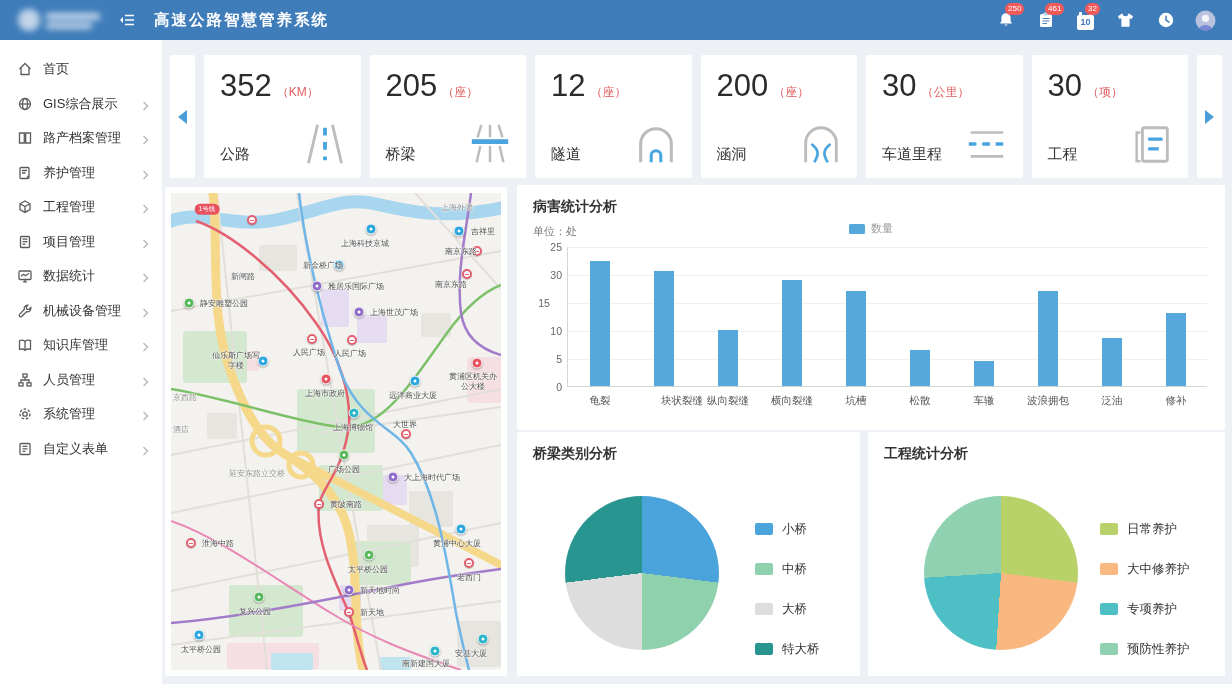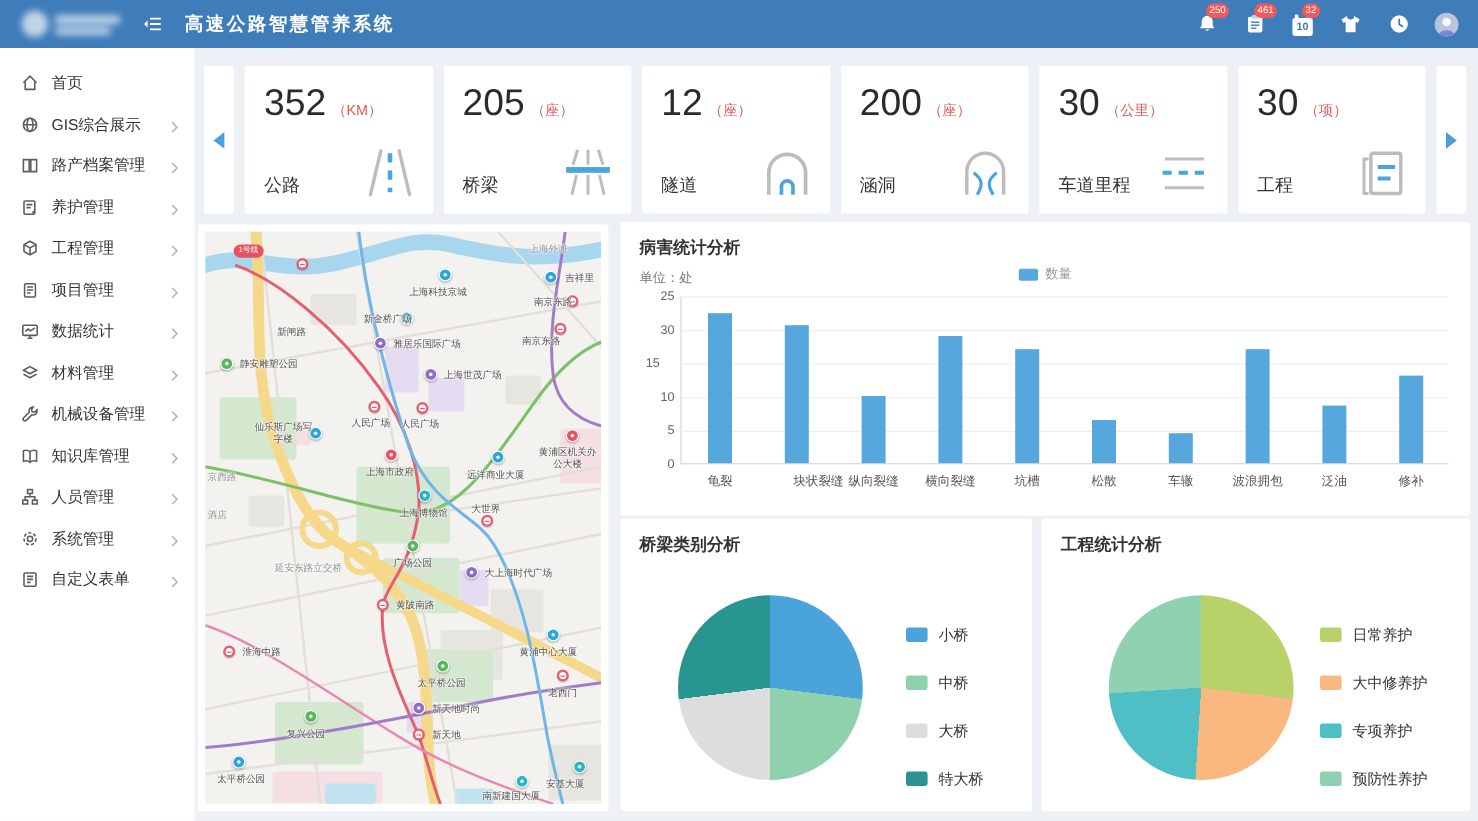--- a/index.html
+++ b/index.html
@@ -212,30 +212,20 @@
           <path d="M1.5 1l4 4-4 4" stroke="#b8b8b8" stroke-width="1.4" fill="none"></path>
         </svg></span>
     </div>
     <div class="side-item">
       <span class="sicon"><svg viewBox="0 0 16 16">
           <rect x="2" y="3" width="12" height="8.5" rx="1" stroke="#5c5c5c" stroke-width="1.3" fill="none"></rect>
           <path d="M4 8.2l2.5-2 2 1.5L12 5.2" stroke="#5c5c5c" stroke-width="1.3" fill="none"></path>
           <path d="M6 13.8h4M8 11.6v2" stroke="#5c5c5c" stroke-width="1.3" fill="none"></path>
         </svg></span>
       <span class="slabel">数据统计</span>
-      <span class="chev"><svg viewBox="0 0 8 10" width="8" height="10">
-          <path d="M1.5 1l4 4-4 4" stroke="#b8b8b8" stroke-width="1.4" fill="none"></path>
-        </svg></span>
-    </div>
-    <div class="side-item">
-      <span class="sicon"><svg viewBox="0 0 16 16">
-          <path d="M8 2.5l5.5 3-5.5 3-5.5-3z" stroke="#5c5c5c" stroke-width="1.3" fill="none"></path>
-          <path d="M2.5 8.8l5.5 3 5.5-3" stroke="#5c5c5c" stroke-width="1.3" fill="none"></path>
-        </svg></span>
-      <span class="slabel">材料管理</span>
       <span class="chev"><svg viewBox="0 0 8 10" width="8" height="10">
           <path d="M1.5 1l4 4-4 4" stroke="#b8b8b8" stroke-width="1.4" fill="none"></path>
         </svg></span>
     </div>
     <div class="side-item">
       <span class="sicon"><svg viewBox="0 0 16 16">
           <path d="M10.8 2.1a3.4 3.4 0 0 0-3.5 4.4l-4.6 4.6a1.55 1.55 0 1 0 2.2 2.2l4.6-4.6a3.4 3.4 0 0 0 4.3-4.2l-2 2-2.1-.4-.4-2.1z" stroke="#5c5c5c" stroke-width="1.3" fill="none"></path>
         </svg></span>
       <span class="slabel">机械设备管理</span>
       <span class="chev"><svg viewBox="0 0 8 10" width="8" height="10">

